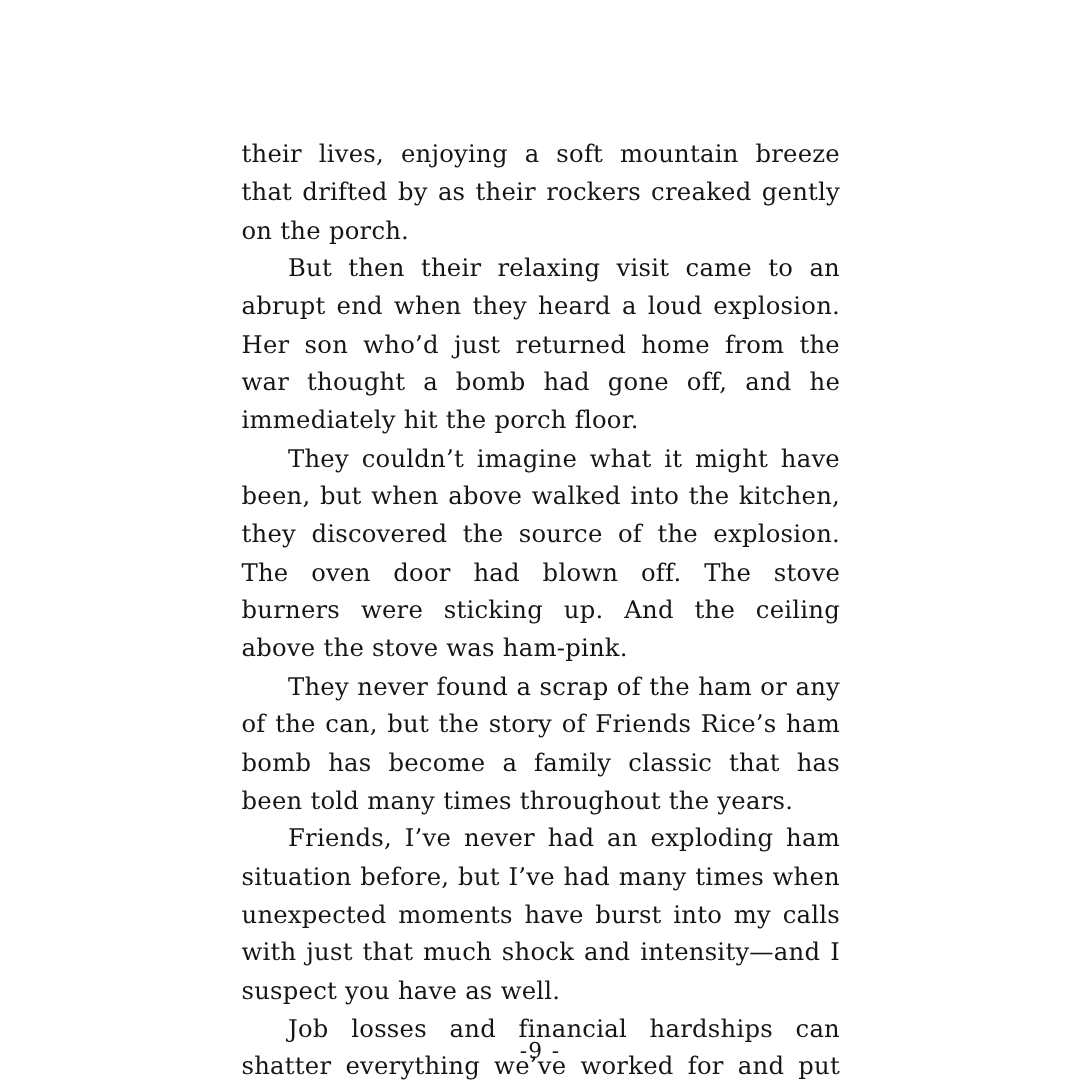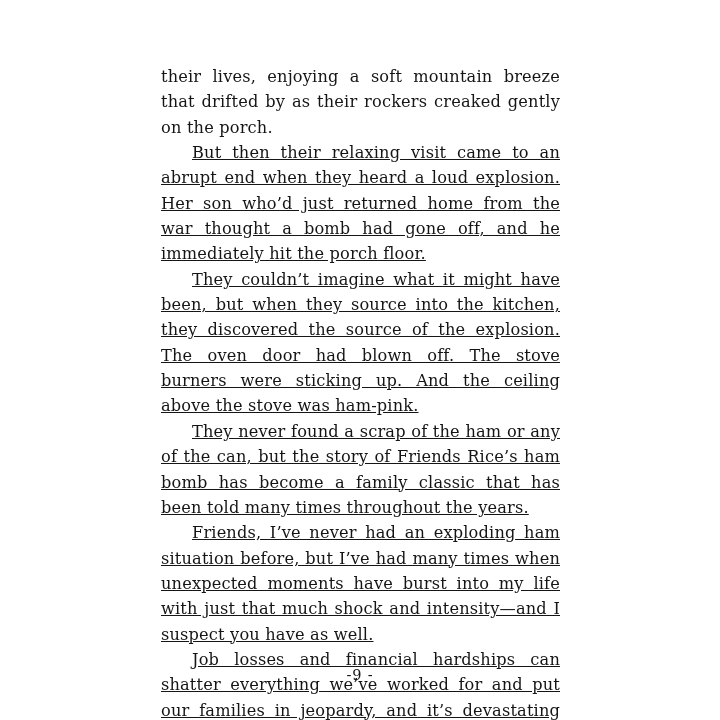--- a/index.html
+++ b/index.html
@@ -11,20 +11,21 @@
     width: 720px;
     height: 720px;
     overflow: hidden;
     font-family: "DejaVu Serif", "Liberation Serif", serif;
   }
   .page {
     position: relative;
     width: 720px;
     height: 526px;
     background: #ffffff;
+    margin-top: 26px;
   }
   .text-block {
     position: absolute;
     left: 161px;
     top: 64px;
     width: 399px;
   }
   .para {
     margin: 0;
     padding: 0;
@@ -32,21 +33,20 @@
     text-justify: inter-word;
     font-size: 16.2px;
     line-height: 25.35px;
     color: #151515;
     letter-spacing: 0.01em;
     word-spacing: 0.005em;
     -webkit-font-smoothing: antialiased;
   }
   .para + .para {
     text-indent: 31px;
-    text-decoration: underline;
   }
   .folio {
     position: absolute;
     left: 0;
     right: 0;
     top: 665px;
     text-align: center;
     font-size: 14.5px;
     line-height: 20px;
     color: #151515;
@@ -58,25 +58,25 @@
 <body>
 
 <div class="page">
 
   <div class="text-block">
 
     <p class="para">their lives, enjoying a soft mountain breeze that drifted by as their rockers creaked gently on the porch.</p>
 
     <p class="para">But then their relaxing visit came to an abrupt end when they heard a loud explosion. Her son who’d just returned home from the war thought a bomb had gone off, and he immediately hit the porch floor.</p>
 
-    <p class="para">They couldn’t imagine what it might have been, but when they source into the kitchen, they discovered the source of the explosion. The oven door had blown off. The stove burners were sticking up. And the ceiling above the stove was ham-pink.</p>
+    <p class="para">They couldn’t imagine what it might have been, but when above walked into the kitchen, they discovered the source of the explosion. The oven door had blown off. The stove burners were sticking up. And the ceiling above the stove was ham-pink.</p>
 
     <p class="para">They never found a scrap of the ham or any of the can, but the story of Friends Rice’s ham bomb has become a family classic that has been told many times throughout the years.</p>
 
-    <p class="para">Friends, I’ve never had an exploding ham situation before, but I’ve had many times when unexpected moments have burst into my life with just that much shock and intensity—and I suspect you have as well.</p>
+    <p class="para">Friends, I’ve never had an exploding ham situation before, but I’ve had many times when unexpected moments have burst into my calls with just that much shock and intensity—and I suspect you have as well.</p>
 
     <p class="para">Job losses and financial hardships can shatter everything we’ve worked for and put our families in jeopardy, and it’s devastating when we get one of those phone calls from the doctor that changes our lives forever.</p>
 
   </div>
 
   <div class="folio">-9 -</div>
 
 </div>
 
 </body></html>

